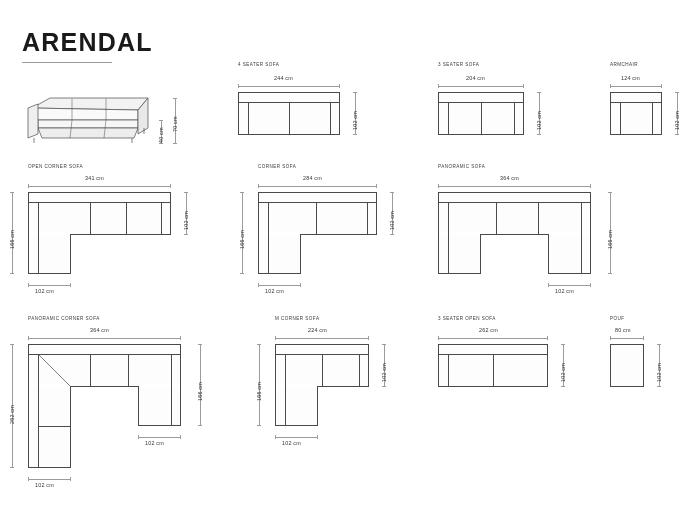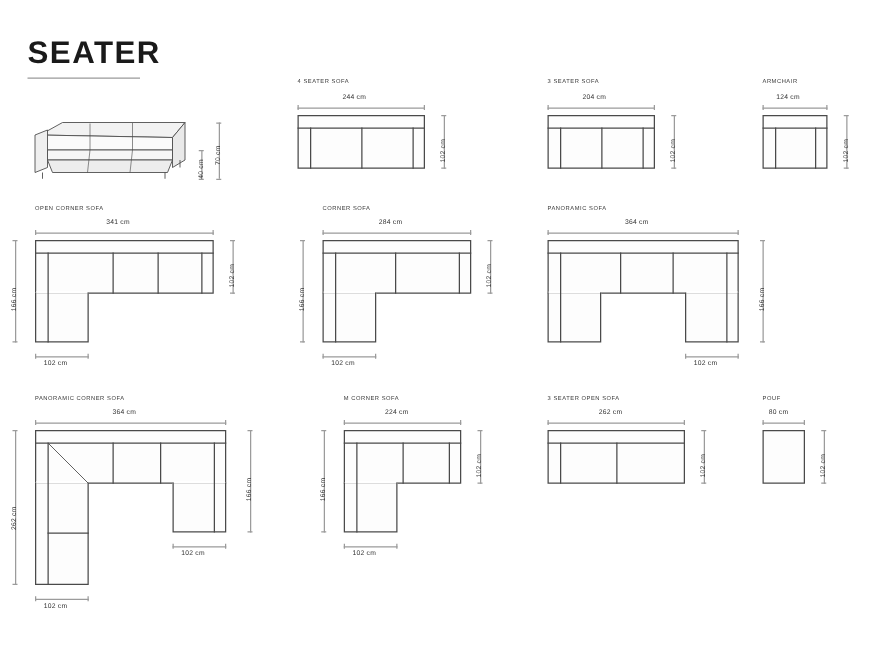--- a/index.html
+++ b/index.html
@@ -77,21 +77,21 @@
   .dim-text.vert {
     transform:rotate(-90deg);
     transform-origin:left top;
   }
 </style>
 </head>
 <body>
 
 <div class="page">
 
-  <div class="title">SEATER</div>
+  <div class="title">ARENDAL</div>
   <div class="title-rule"></div>
 
   <div class="cell" style="left:20px; top:90px; width:190px; height:70px;">
 
     <svg width="150" height="62" viewBox="0 0 150 62" style="position:absolute;left:0;top:0;">
 
       <polygon points="12,18 30,8 128,8 118,20" fill="#f2f2f2" stroke="#4a4a4a" stroke-width="0.7"></polygon>
       <polygon points="12,18 118,20 118,30 12,30" fill="#fafafa" stroke="#4a4a4a" stroke-width="0.7"></polygon>
 
       <polygon points="18,30 118,30 118,38 18,38" fill="#f6f6f6" stroke="#4a4a4a" stroke-width="0.7"></polygon>

